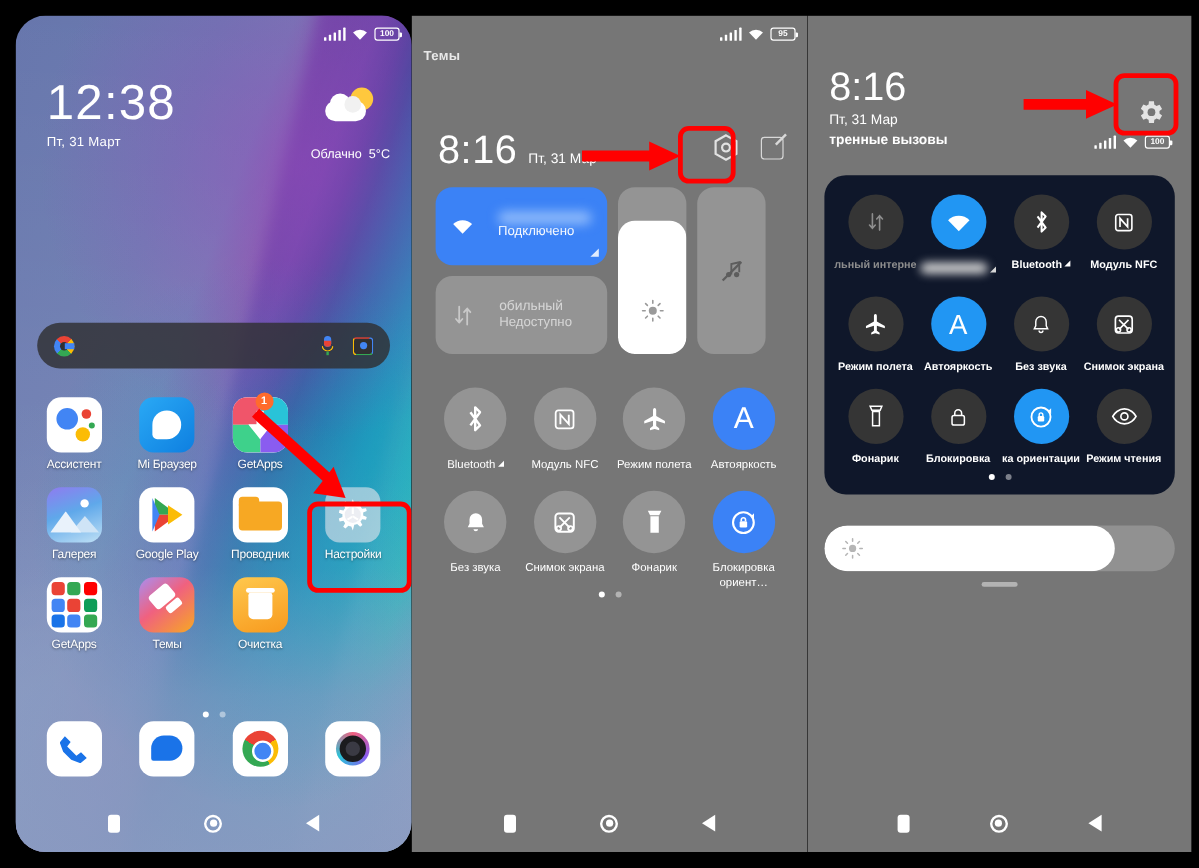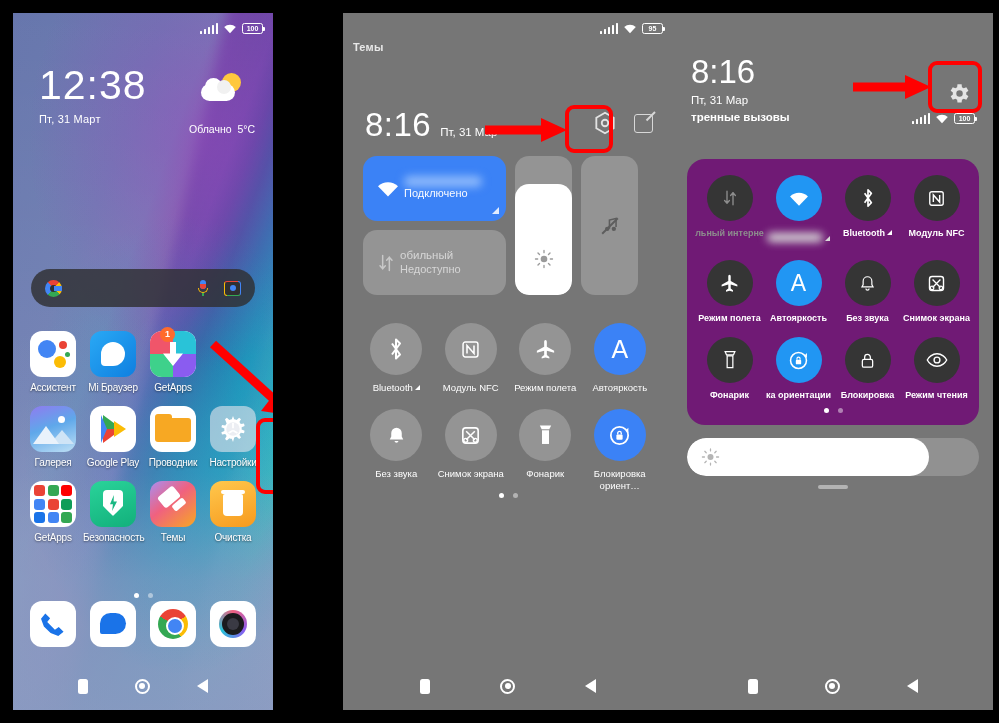--- a/index.html
+++ b/index.html
@@ -7,21 +7,21 @@
     width: 999px; height: 723px;
     background: #000;
     font-family: "Liberation Sans", sans-serif;
     overflow: hidden;
     position: relative;
   }
   .stage { position: absolute; inset: 0; display: flex; }
 
   
   .panel { position: absolute; top: 13px; height: 697px; overflow: hidden; }
-  #panel1 { left: 13px; width: 260px; }
+  #panel1 { left: 13px; width: 330px; border-radius: 25px; }
   #panel2 { left: 343px; width: 330px; }
   #panel3 { left: 673px; width: 320px; }
 
   #panel1 .screen { position:absolute; inset:0; overflow:hidden; }
   #panel2 .screen, #panel3 .screen { position:absolute; inset:0; background:#767676; overflow:hidden; }
 
   
   .wall {
     position:absolute; inset:0;
     background:
@@ -199,21 +199,21 @@
   .cc2-clock .t { font-size:33px; font-weight:300; letter-spacing:.5px; line-height:1; }
   .cc2-clock .d { font-size:11.5px; margin-left:9px; }
   .cc2-actions { position:absolute; right:20px; top:97px; display:flex; align-items:center; gap:16px; }
   .hexgear { width:26px; height:26px; }
   .editico { width:19px; height:19px; border:1.8px solid #d8d8d8; border-radius:3px; position:relative;}
   .editico:after{content:""; position:absolute; right:-3px; top:-4px; width:12px; height:2px; background:#d8d8d8; transform:rotate(-45deg); transform-origin:right;}
 
   .bigtiles { position:absolute; left:20px; right:20px; top:143px; display:flex; gap:9px; }
   .bt-col { display:flex; flex-direction:column; gap:9px; }
   .bt-wide { width:143px; }
-  .tile-w { height:65px; border-radius:14px; padding:0 13px; display:flex; align-items:center; gap:4px; position:relative;}
+  .tile-w { height:65px; border-radius:14px; padding:0 13px; display:flex; align-items:center; gap:20px; position:relative;}
   .tile-w.on { background:#3b82f6; }
   .tile-w.off { background:rgba(255,255,255,.22); }
   .tile-w .txt { display:flex; flex-direction:column; line-height:1.25; }
   .tile-w .t1 { font-size:11.5px; color:#fff; font-weight:500;}
   .tile-w .t1.blur { filter: blur(4.5px); background:#8db9fb; border-radius:6px; width:78px; height:11px; }
   .tile-w .t2 { font-size:11px; color:#fff; }
   .tile-w.off .t1 { color:rgba(235,235,235,.75); }
   .tile-w.off .t2 { color:rgba(235,235,235,.75); }
   .corner { position:absolute; right:7px; bottom:7px; width:0;height:0;
     border-bottom:7px solid rgba(255,255,255,.85); border-left:7px solid transparent;}
@@ -233,21 +233,21 @@
   .caret { display:inline-block; width:0;height:0; border-bottom:5px solid #fff; border-left:5px solid transparent; margin-left:2px; vertical-align:1px;}
 
   
   .cc3-clock { position:absolute; left:18px; top:42px; color:#fff; }
   .cc3-clock .t { font-size:33px; font-weight:300; line-height:1; }
   .cc3-clock .d { font-size:11.5px; margin-top:6px; }
   .cc3-clock .e { font-size:11.5px; margin-top:5px; font-weight:bold; }
   .cc3-gear { position:absolute; right:22px; top:68px; }
   .cc3-status { position:absolute; right:18px; top:100px; display:flex; align-items:center; gap:5px; }
 
-  .darkcard { position:absolute; left:14px; right:14px; top:146px; background:#701a75; border-radius:18px; padding:16px 8px 12px; }
+  .darkcard { position:absolute; left:14px; right:14px; top:133px; background:#0f172a; border-radius:18px; padding:16px 8px 12px; }
   .dcrow { display:flex; margin-bottom:14px; }
   .dcitem { width:25%; text-align:center; }
   .dcbtn { width:46px; height:46px; border-radius:50%; background:#353535; margin:0 auto 7px;
     display:flex; align-items:center; justify-content:center; position:relative;}
   .dcbtn.on { background:#2196f3; }
   .dclabel { font-size:9px; color:#fff; font-weight:bold; white-space:nowrap; }
   .dclabel.dim { color:#8d8d8d; }
   .dclabel.blur { filter:blur(4px); background:#d8d8d8; border-radius:5px; width:56px; height:9px; display:inline-block; }
 
   .bright3 { position:absolute; left:14px; right:14px; top:425px; height:38px; border-radius:19px;
@@ -389,27 +389,20 @@
                 <span style="background:#34a853"></span>
                 <span style="background:#ff0000"></span>
               <span style="background:#4285f4"></span>
                 <span style="background:#ea4335"></span>
                 <span style="background:#0f9d58"></span>
               <span style="background:#1a73e8"></span>
                 <span style="background:#4285f4"></span>
                 <span style="background:#34a853"></span>
             </div>
             <div class="lb">GetApps</div>
-          </div>
-          <div class="app">
-            <div class="ic ic-security">
-                <span class="sh"></span>
-                <span class="bolt"></span>
-              </div>
-            <div class="lb">Безопасность</div>
           </div>
           <div class="app">
             <div class="ic ic-themes">
                 <span class="br"></span>
                 <span class="hd"></span>
               </div>
             <div class="lb">Темы</div>
           </div>
           <div class="app">
             <div class="ic ic-clean">
@@ -753,38 +746,38 @@
           <div class="dcitem">
             <div class="dcbtn">
               <svg width="16" height="22" viewBox="0 0 18 24">
                   <path d="M3.5 2.5h11l-1.6 3.8H5.1Z" stroke="#fff" stroke-width="1.4" fill="none"></path>
                   <path d="M5.8 7.3h6.4v13.4H5.8Z" stroke="#fff" stroke-width="1.4" fill="none"></path>
                 </svg>
             </div>
             <div class="dclabel">Фонарик</div>
           </div>
           <div class="dcitem">
+            <div class="dcbtn">
+              <svg width="19" height="21" viewBox="0 0 24 24">
+                  <rect x="5.5" y="10.5" width="13" height="10" rx="2" stroke="#fff" stroke-width="1.6" fill="none"></rect>
+                  <path d="M8.4 10.5V8a3.6 3.6 0 0 1 7.2 0v2.5" stroke="#fff" stroke-width="1.6" fill="none"></path>
+                </svg>
+            </div>
+            <div class="dclabel">Блокировка</div>
+          </div>
+          <div class="dcitem">
             <div class="dcbtn on">
               <svg width="23" height="23" viewBox="0 0 24 24">
                 <circle cx="12" cy="12" r="8.3" stroke="#fff" stroke-width="1.6" fill="none"></circle>
                 <path d="M18.5 6.5 20.8 4.3 20.8 9.3" fill="#fff"></path>
                 <rect x="9.2" y="11.2" width="5.6" height="4.8" rx="1" fill="#fff"></rect>
                 <path d="M10.4 11.2V10a1.6 1.6 0 0 1 3.2 0v1.2" stroke="#fff" stroke-width="1.2" fill="none"></path>
               </svg>
             </div>
             <div class="dclabel">ка ориентации</div>
-          </div>
-          <div class="dcitem">
-            <div class="dcbtn">
-              <svg width="19" height="21" viewBox="0 0 24 24">
-                  <rect x="5.5" y="10.5" width="13" height="10" rx="2" stroke="#fff" stroke-width="1.6" fill="none"></rect>
-                  <path d="M8.4 10.5V8a3.6 3.6 0 0 1 7.2 0v2.5" stroke="#fff" stroke-width="1.6" fill="none"></path>
-                </svg>
-            </div>
-            <div class="dclabel">Блокировка</div>
           </div>
           <div class="dcitem">
             <div class="dcbtn">
               <svg width="22" height="18" viewBox="0 0 24 18">
                   <path d="M12 2.2C6.8 2.2 2.8 6.2 1.4 9c1.4 2.8 5.4 6.8 10.6 6.8S21.2 11.8 22.6 9C21.2 6.2 17.2 2.2 12 2.2Z" stroke="#fff" stroke-width="1.5" fill="none"></path>
                   <circle cx="12" cy="9" r="3.2" stroke="#fff" stroke-width="1.5" fill="none"></circle>
                 </svg>
             </div>
             <div class="dclabel">Режим чтения</div>
           </div>

